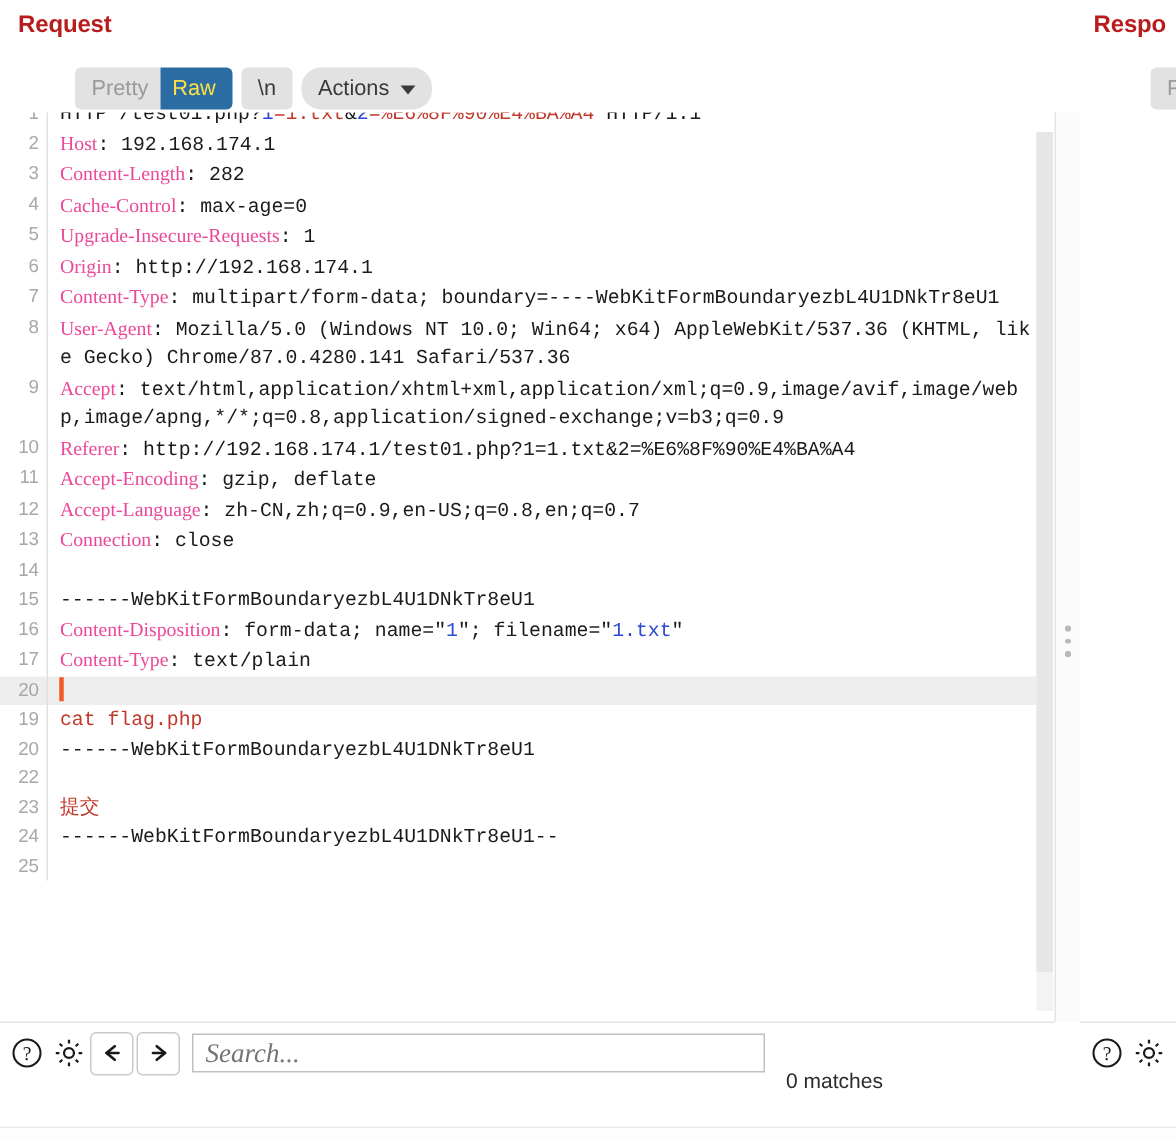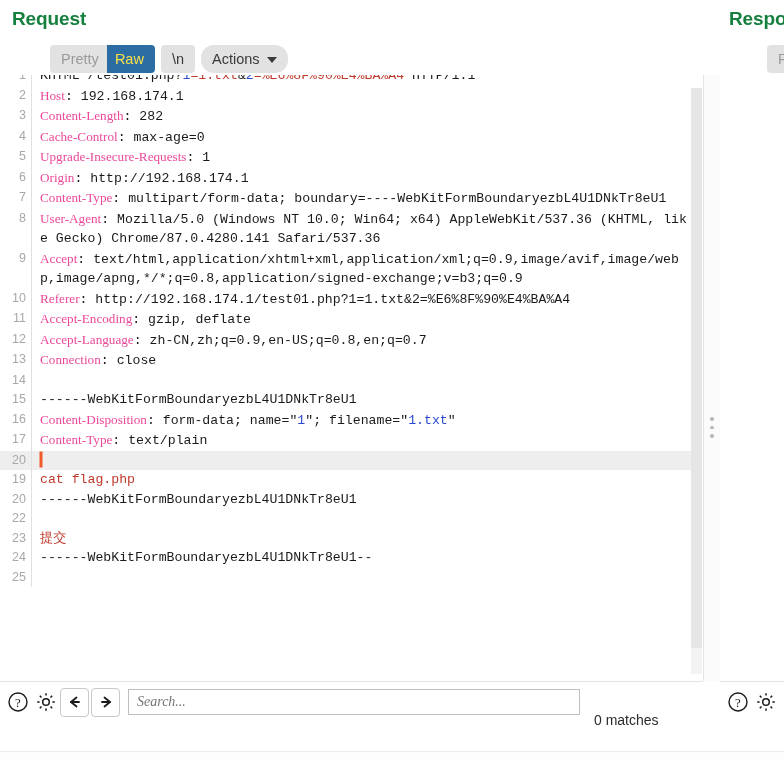--- a/index.html
+++ b/index.html
@@ -18,23 +18,23 @@
   
   #app {
     position: absolute;
     left: 0; top: 0;
     width: 784px;
     height: 760px;
   }
 
   .panel-title {
     position: absolute;
-    font-size: 19px;
+    font-size: 16px;
     font-weight: bold;
-    color: #15803d;
+    color: #b91c1c;
     letter-spacing: -0.1px;
   }
   #request-title { left: 12px; top: 8px; }
   #response-title { left: 729px; top: 8px; white-space: nowrap; }
 
   
   .toolbar {
     position: absolute;
     top: 45px;
     height: 28px;
@@ -248,28 +248,28 @@
     background: #ffffff;
     display: flex;
     align-items: center;
     justify-content: center;
     cursor: pointer;
     margin-right: 2px;
     flex: 0 0 auto;
   }
   #search-input {
     flex: 0 0 auto;
-    width: 452px;
+    width: 382px;
     height: 26px;
     margin-left: 6px;
     border: 1px solid #bfbfbf;
     background: #ffffff;
     font-family: "Liberation Serif", serif;
     font-style: italic;
-    font-size: 14px;
+    font-size: 18px;
     color: #8d8d8d;
     padding: 0 8px;
     box-sizing: border-box;
     outline: none;
   }
   #match-count {
     margin-left: 14px;
     font-size: 14px;
     color: #2b2b2b;
     font-family: "Liberation Sans", sans-serif;
@@ -326,21 +326,21 @@
   </div>
 
   <div id="response-toolbar" class="toolbar">
     <button class="tab-btn">Pretty</button>
   </div>
 
   <div id="editor">
     <div id="editor-inner">
         <div class="code-row">
           <div class="gutter">1</div>
-          <div class="codeline"><span class="val">KHTML /test01.php?</span><span class="url-num">1</span><span class="redtxt">=</span><span class="redtxt">1.txt</span><span class="val">&amp;</span><span class="url-num">2</span><span class="redtxt">=</span><span class="redtxt">%E6%8F%90%E4%BA%A4</span><span class="val"> HTTP/1.1</span></div>
+          <div class="codeline"><span class="val">HTTP /test01.php?</span><span class="url-num">1</span><span class="redtxt">=</span><span class="redtxt">1.txt</span><span class="val">&amp;</span><span class="url-num">2</span><span class="redtxt">=</span><span class="redtxt">%E6%8F%90%E4%BA%A4</span><span class="val"> HTTP/1.1</span></div>
         </div>
         <div class="code-row">
           <div class="gutter">2</div>
           <div class="codeline"><span class="hdr">Host</span><span class="val">: 192.168.174.1</span></div>
         </div>
         <div class="code-row">
           <div class="gutter">3</div>
           <div class="codeline"><span class="hdr">Content-Length</span><span class="val">: 282</span></div>
         </div>
         <div class="code-row">

